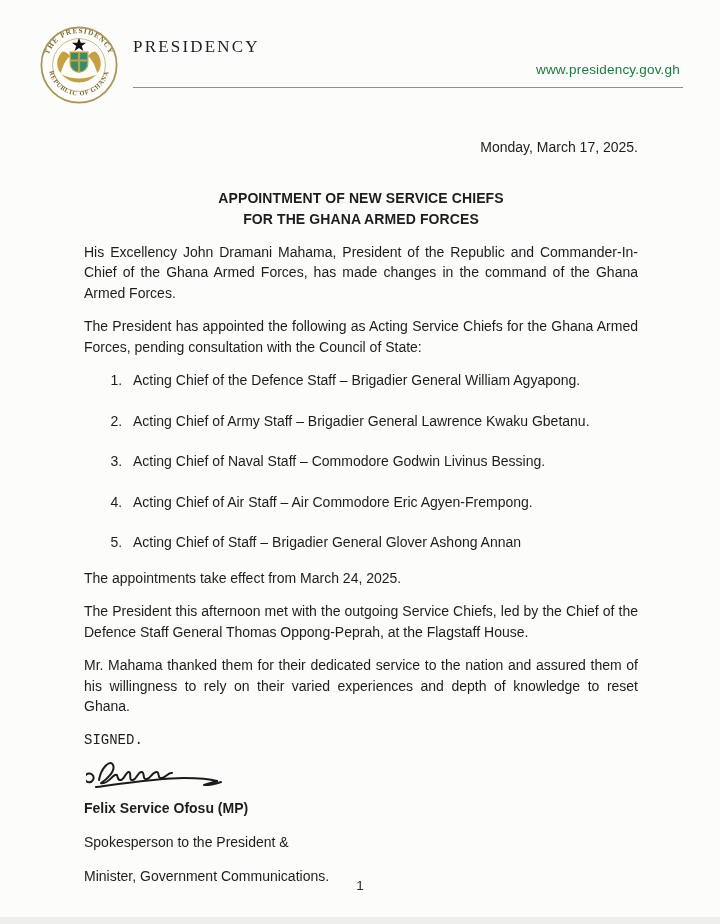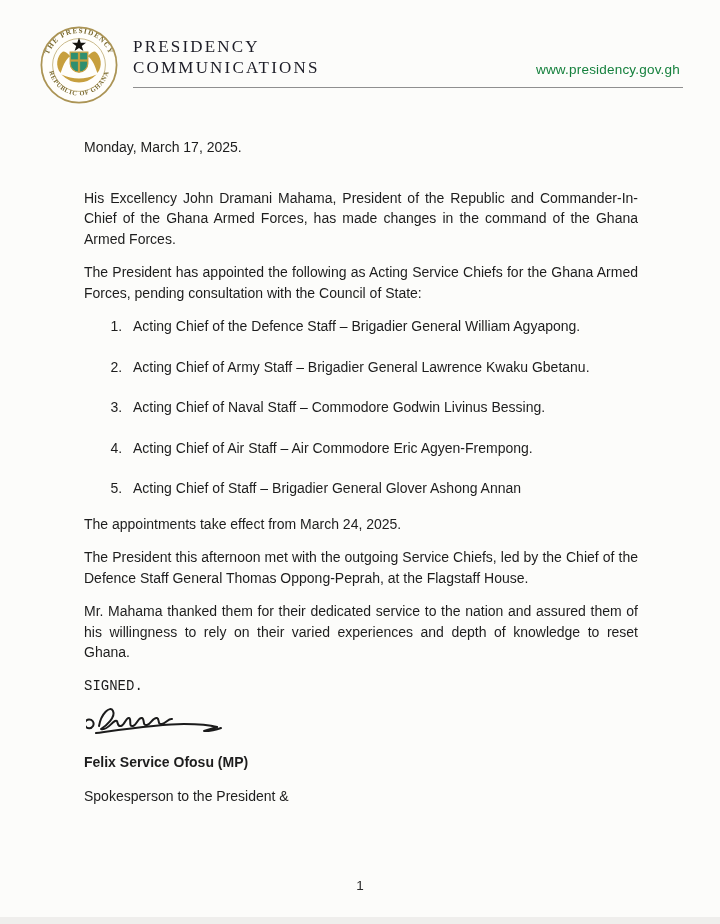--- a/index.html
+++ b/index.html
@@ -30,26 +30,26 @@
   }
   .header-rule{
     position:absolute;top:87px;left:133px;right:37px;
     height:1px;background:#8f8f8f;
   }
   
   .doc{
     position:absolute;top:131px;left:84px;width:554px;
     font-size:14px;line-height:20.5px;color:#1d1d1d;
   }
-  .date-line{text-align:left;margin:6px 0 30px 0;}
+  .date-line{text-align:right;margin:6px 0 30px 0;}
   .doc-title{
     text-align:center;font-weight:bold;font-size:14px;
     line-height:21px;margin:0 0 12px 0;letter-spacing:.1px;
   }
-  .doc p{margin:12px 0 13px 0;text-align:justify;}
+  .doc p{margin:4px 0 13px 0;text-align:justify;}
   .doc p.no-justify{text-align:left;}
   ol.chiefs{
     margin:7px 0 15px 0;padding:0 0 0 42px;
     list-style:decimal;
   }
   ol.chiefs li{
     margin:0 0 20px 0;padding-left:7px;
     text-align:left;line-height:20.5px;
   }
   ol.chiefs li:last-child{margin-bottom:0;}
@@ -89,30 +89,33 @@
       <path d="M70,33 C78,38 80,52 73,60 C70,52 68,44 61,39 C64,35 67,33 70,33 Z" fill="#c79f3e"></path>
       <path d="M39,34 h22 v14 a11,11 0 0 1 -11,11 a11,11 0 0 1 -11,-11 Z" fill="#2f8f70" stroke="#c79f3e" stroke-width="1.6"></path>
       <rect x="48.6" y="34" width="2.8" height="25" fill="#c79f3e"></rect>
       <rect x="39" y="43" width="22" height="2.8" fill="#c79f3e"></rect>
       <path d="M28,62 Q50,72 72,62 Q62,72 50,72 Q38,72 28,62 Z" fill="#c79f3e"></path>
     </g>
   </svg>
 
   <div class="org-name">
     <div>PRESIDENCY</div>
-    <div>COMMUNICATIONS</div>
   </div>
 
   <div class="website">www.presidency.gov.gh</div>
   <div class="header-rule"></div>
 
   <div class="doc">
 
     <div class="date-line">Monday, March 17, 2025.</div>
 
+    <div class="doc-title">
+      <div>APPOINTMENT OF NEW SERVICE CHIEFS</div>
+      <div>FOR THE GHANA ARMED FORCES</div>
+    </div>
 
     <p>His Excellency John Dramani Mahama, President of the Republic and Commander-In-Chief of the Ghana Armed Forces, has made changes in the command of the Ghana Armed Forces.</p>
 
     <p>The President has appointed the following as Acting Service Chiefs for the Ghana Armed Forces, pending consultation with the Council of State:</p>
 
     <ol class="chiefs">
       <li>Acting Chief of the Defence Staff – Brigadier General William Agyapong.</li>
       <li>Acting Chief of Army Staff – Brigadier General Lawrence Kwaku Gbetanu.</li>
       <li>Acting Chief of Naval Staff – Commodore Godwin Livinus Bessing.</li>
       <li>Acting Chief of Air Staff – Air Commodore Eric Agyen-Frempong.</li>
@@ -131,19 +134,20 @@
       <g fill="none" stroke="#1b1b1b" stroke-width="2" stroke-linecap="round" stroke-linejoin="round">
         <path d="M7,24 a4.4,4.4 0 1 1 0.2,-0.4"></path>
         <path d="M13,24 C15,12 24,3 27,9 C30,15 20,24 15,27 C21,29 25,21 29,19 C33,17 30,25 35,24 C39,23 40,15 43,16 C46,17 42,25 47,24 C51,23 52,15 56,16 C59,17 56,24 61,23 C65,22 67,15 71,16 C74,17 71,23 76,22 C80,21 83,16 86,17"></path>
         <path d="M10,31 C40,27 75,22 98,22 C112,22 124,23 131,25"></path>
         <path d="M131,25 l-13,4 c7,0 12,-1 17,-3"></path>
       </g>
     </svg>
 
     <p class="sig-name no-justify">Felix Service Ofosu (MP)</p>
     <p class="sig-role no-justify">Spokesperson to the President &amp;</p>
+    <p class="sig-role no-justify">Minister, Government Communications.</p>
 
   </div>
 
   <div class="page-number">1</div>
   <div class="bottom-edge"></div>
 
 </div>
 
 </body></html>

